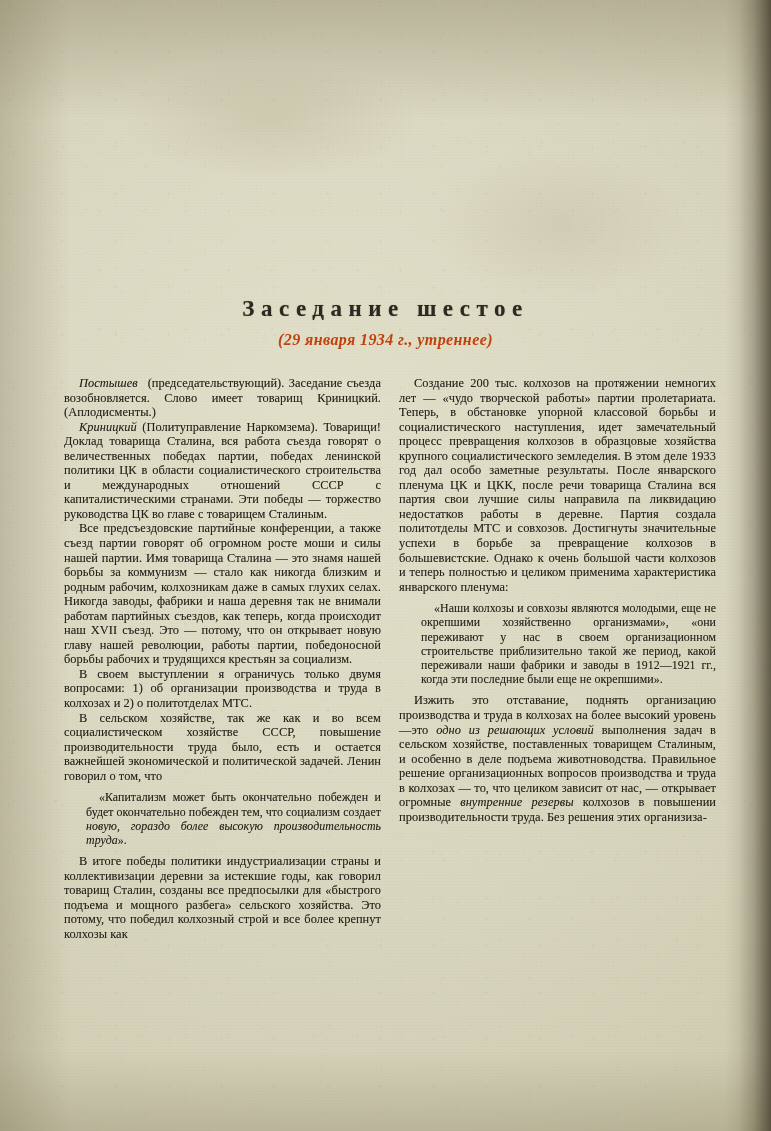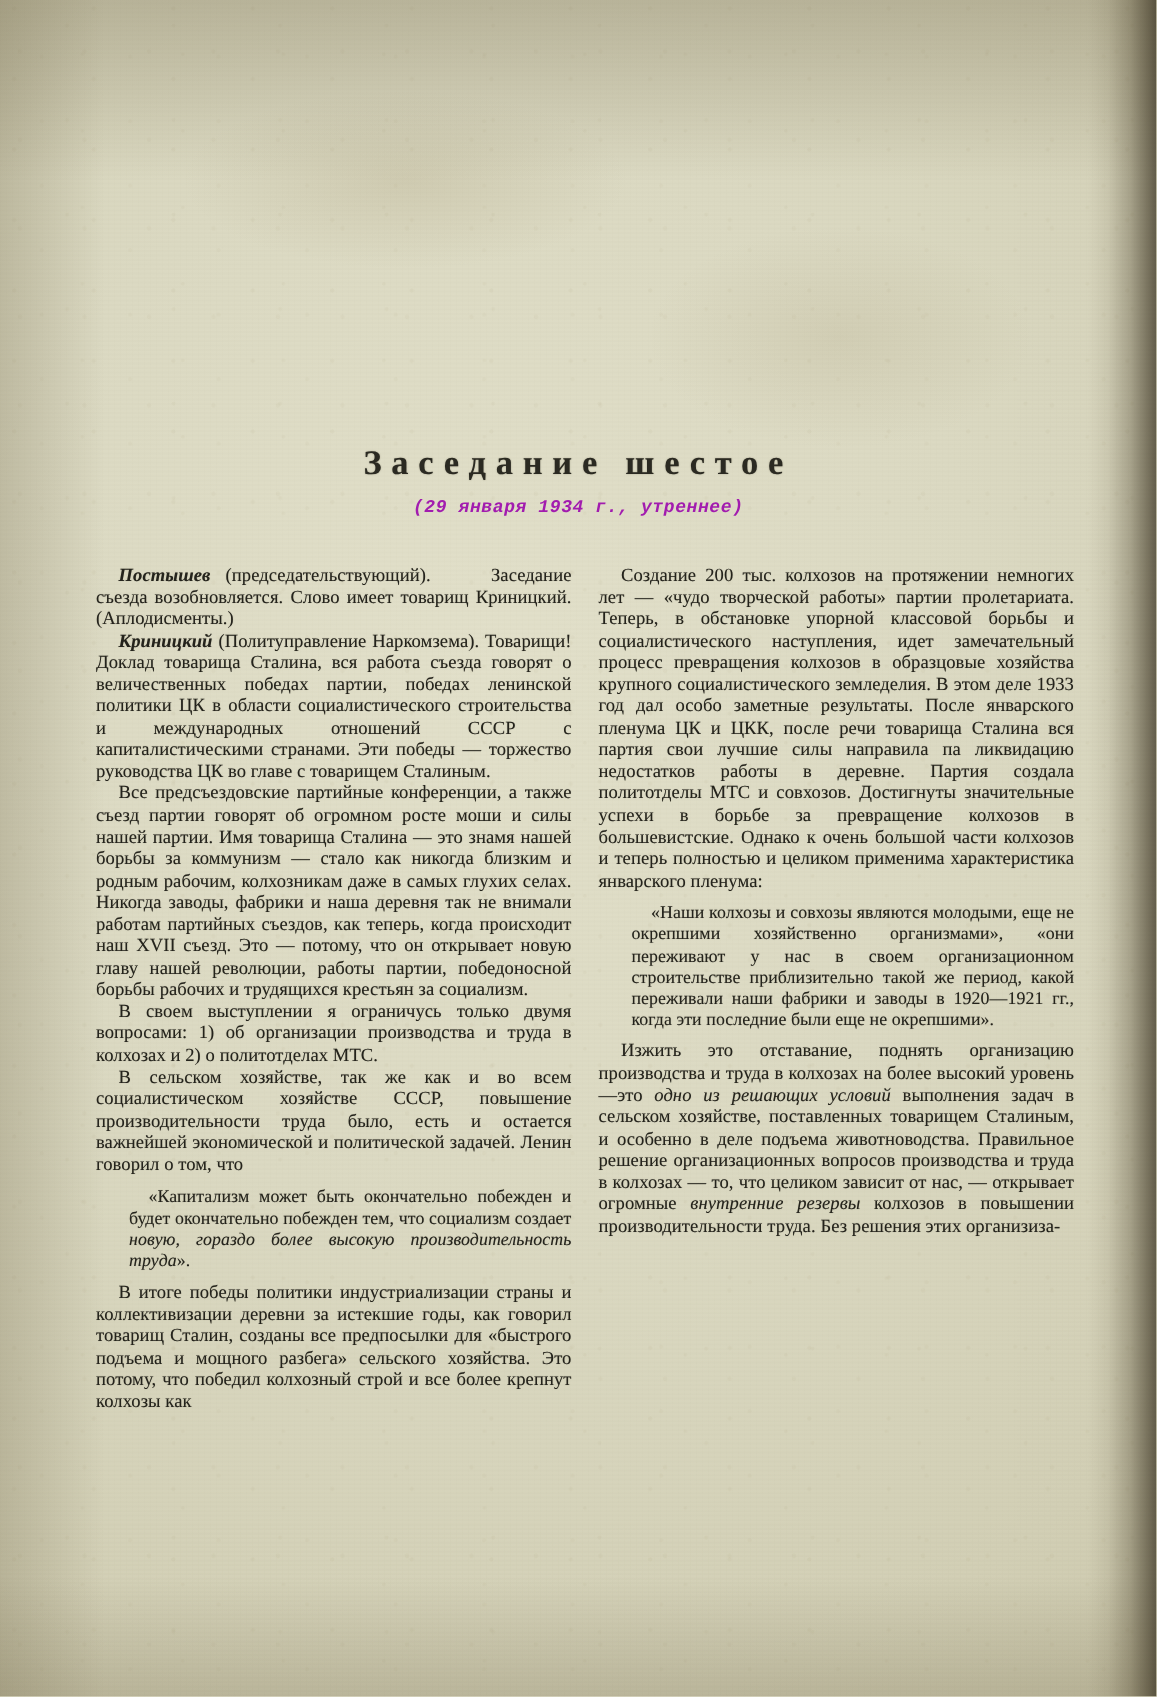--- a/index.html
+++ b/index.html
@@ -90,25 +90,25 @@
   .page-title {
     font-family: "Liberation Serif", "DejaVu Serif", serif;
     font-size: 23px;
     font-weight: 700;
     letter-spacing: 6.5px;
     color: #2b2a22;
     margin: 0;
     text-shadow: 0 0 1px rgba(60,55,35,.45);
   }
   .page-subtitle {
-    font-family: Liberation Mono, monospace;
-    font-size: 12px;
+    font-family: Liberation Serif, serif;
+    font-size: 16px;
     font-style: italic;
     font-weight: 700;
-    color: #a21caf;
+    color: #c2410c;
     margin: 9px 0 0 0;
     letter-spacing: .4px;
   }
 
   .columns {
     position: absolute;
     left: 64px;
     top: 376px;
     width: 652px;
     display: flex;
@@ -137,21 +137,21 @@
     margin: 7px 0 7px 0;
     padding: 0 0 0 22px;
     font-size: 11.9px;
     line-height: 14.2px;
     text-align: justify;
     color: #24231c;
     text-indent: 13px;
     text-shadow: 0 0 .6px rgba(45,42,28,.35);
   }
   i, .i { }
-  .speaker { font-weight: 700; font-style: italic; }
+  .speaker { font-weight: 400; font-style: italic; }
   .stage { }
   .sp-gap { display: inline-block; width: 10px; }
 </style>
 </head>
 <body>
 
 <div class="paper-base"></div>
 <div class="paper-grain"></div>
 <div class="smudge-a"></div>
 <div class="smudge-b"></div>
@@ -182,21 +182,21 @@
       <p class="indent">В итоге победы политики индустриализации страны и коллективизации деревни за истекшие годы, как говорил товарищ Сталин, созданы все предпосылки для «быстрого подъема и мощного разбега» сельского хозяйства. Это потому, что победил колхозный строй и все более крепнут колхозы как</p>
 
     </div>
 
     <div class="col">
 
 
 
       <p class="indent">Создание 200 тыс. колхозов на протяжении немногих лет — «чудо творческой работы» партии пролетариата. Теперь, в обстановке упорной классовой борьбы и социалистического наступления, идет замечательный процесс превращения колхозов в образцовые хозяйства крупного социалистического земледелия. В этом деле 1933 год дал особо заметные результаты. После январского пленума ЦК и ЦКК, после речи товарища Сталина вся партия свои лучшие силы направила па ликвидацию недостатков работы в деревне. Партия создала политотделы МТС и совхозов. Достигнуты значительные успехи в борьбе за превращение колхозов в большевистские. Однако к очень большой части колхозов и теперь полностью и целиком применима характеристика январского пленума:</p>
 
-      <p class="quote">«Наши колхозы и совхозы являются молодыми, еще не окрепшими хозяйственно организмами», «они переживают у нас в своем организационном строительстве приблизительно такой же период, какой переживали наши фабрики и заводы в 1920—1921 гг., когда эти последние были еще не окрепшими».</p>
+      <p class="quote">«Наши колхозы и совхозы являются молодыми, еще не окрепшими хозяйственно организмами», «они переживают у нас в своем организационном строительстве приблизительно такой же период, какой переживали наши фабрики и заводы в 1912—1921 гг., когда эти последние были еще не окрепшими».</p>
 
       <p class="indent"><span>Изжить это отставание, поднять организацию производства и труда в колхозах на более высокий уровень—это </span><i>одно из решающих условий</i><span> выполнения задач в сельском хозяйстве, поставленных товарищем Сталиным, и особенно в деле подъема животноводства. Правильное решение организационных вопросов производства и труда в колхозах — то, что целиком зависит от нас, — открывает огромные </span><i>внутренние резервы</i><span> колхозов в повышении производительности труда. Без решения этих организиза-</span></p>
 
     </div>
 
   </div>
 </div>
 
 <div class="edge-top"></div>
 <div class="edge-left"></div>

